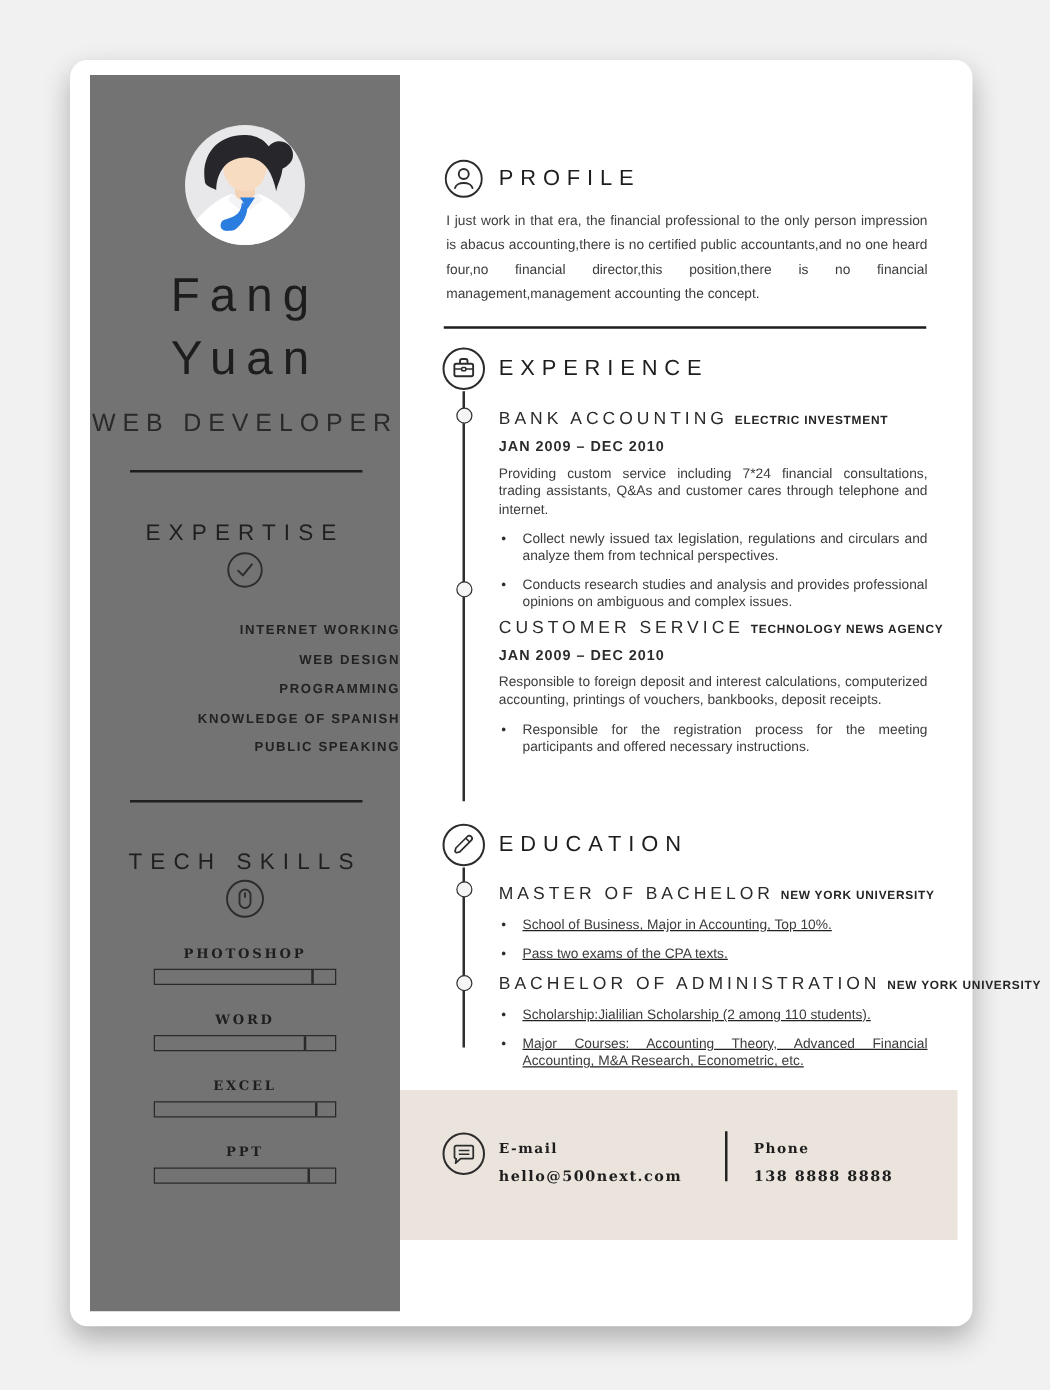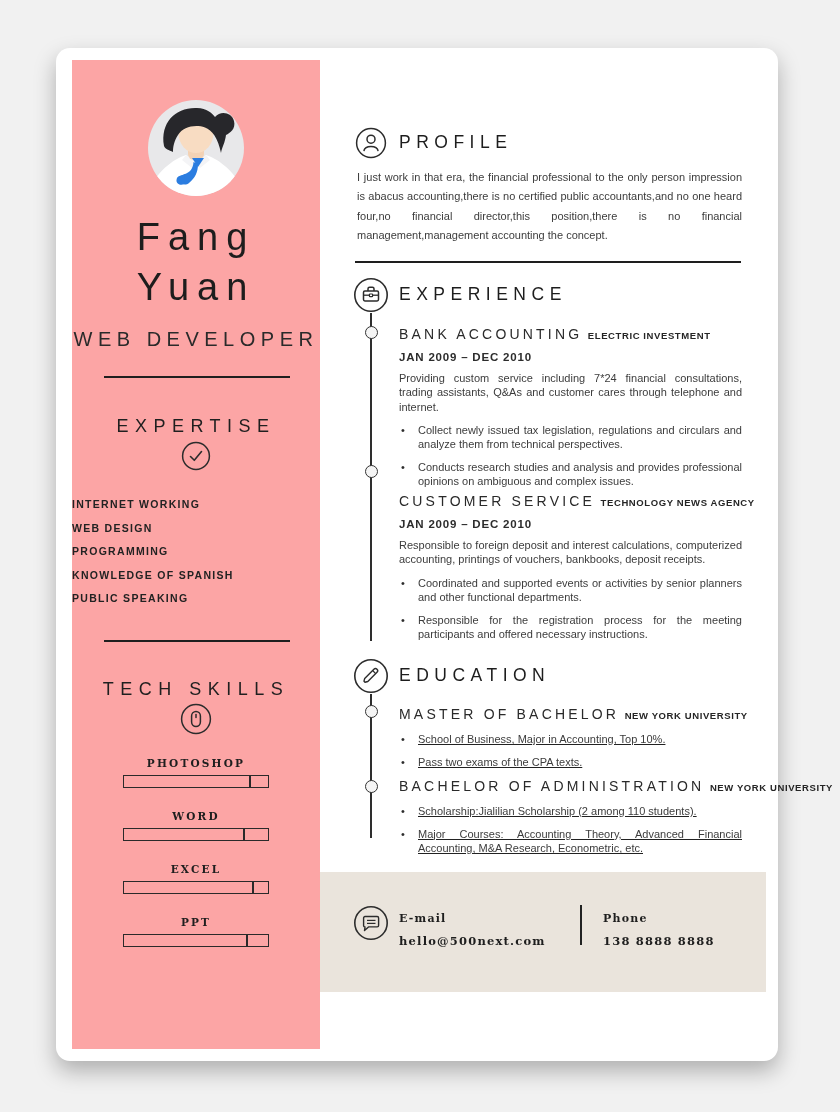--- a/index.html
+++ b/index.html
@@ -13,21 +13,21 @@
   }
   .card {
     position:absolute; left:56px; top:48px; width:722px; height:1013px;
     background:#ffffff; border-radius:14px;
     box-shadow:0 10px 22px rgba(0,0,0,0.28);
   }
 
   
   .sidebar {
     position:absolute; left:16px; top:12px; width:248px; height:989px;
-    background:#fca5a5;
+    background:#737373;
   }
   .avatar { position:absolute; left:76px; top:40px; width:96px; height:96px; }
   .name {
     position:absolute; left:0; top:152px; width:100%;
     text-align:center; font-size:38px; line-height:50px;
     letter-spacing:8px; color:#1d1d1d; font-weight:400;
   }
   .role {
     position:absolute; left:0; top:268px; width:100%;
     text-align:center; font-size:20px; letter-spacing:5.5px;
@@ -42,21 +42,21 @@
     position:absolute; left:0; width:100%; text-align:center;
     font-size:18px; letter-spacing:6.5px; color:#1f1f1f; font-weight:400;
   }
   .expertise-title { top:356px; }
   .techskills-title { top:619px; }
   .circle-icon-sm { position:absolute; left:50%; transform:translateX(-50%); }
   .check-icon { top:381px; }
   .mouse-icon { top:643px; }
   .expertise-list {
     position:absolute; left:0; top:433px; width:100%; list-style:none;
-    text-align:left;
+    text-align:right;
   }
   .expertise-list li {
     line-height:23.5px; font-size:10.5px; font-weight:bold;
     letter-spacing:1.3px; color:#222;
   }
   .skill-block { position:absolute; left:0; width:100%; }
   .skill-label {
     text-align:center; font-family:"DejaVu Serif", serif; font-weight:bold;
     font-size:10.5px; letter-spacing:2.2px; color:#1e1e1e;
   }
@@ -287,21 +287,20 @@
     </section>
 
     <section class="entry exp-entry-2">
       <div class="entry-heading">
         <span class="entry-role">CUSTOMER SERVICE</span>
         <span class="entry-company">TECHNOLOGY NEWS AGENCY</span>
       </div>
       <div class="entry-date">JAN 2009 – DEC 2010</div>
       <p class="entry-summary">Responsible to foreign deposit and interest calculations, computerized accounting, printings of vouchers, bankbooks, deposit receipts.</p>
       <ul class="bullets">
-        <li>Coordinated and supported events or activities by senior planners and other functional departments.</li>
         <li>Responsible for the registration process for the meeting participants and offered necessary instructions.</li>
       </ul>
     </section>
 
     <div class="icon-circle education-icon">
       <svg width="36" height="36" viewBox="0 0 36 36">
         <circle cx="18" cy="18" r="16.2" fill="none" stroke="#2c2c2c" stroke-width="1.6"></circle>
         <path d="M12,24.2 L14.8,23.5 L24,14.3 C24.9,13.4 24.9,12.1 24,11.2 C23.1,10.3 21.8,10.3 20.9,11.2 L11.7,20.4 L11,23.2 Z" fill="none" stroke="#2c2c2c" stroke-width="1.4" stroke-linejoin="round"></path>
         <line x1="19.6" y1="12.5" x2="22.7" y2="15.6" stroke="#2c2c2c" stroke-width="1.2"></line>
       </svg>

